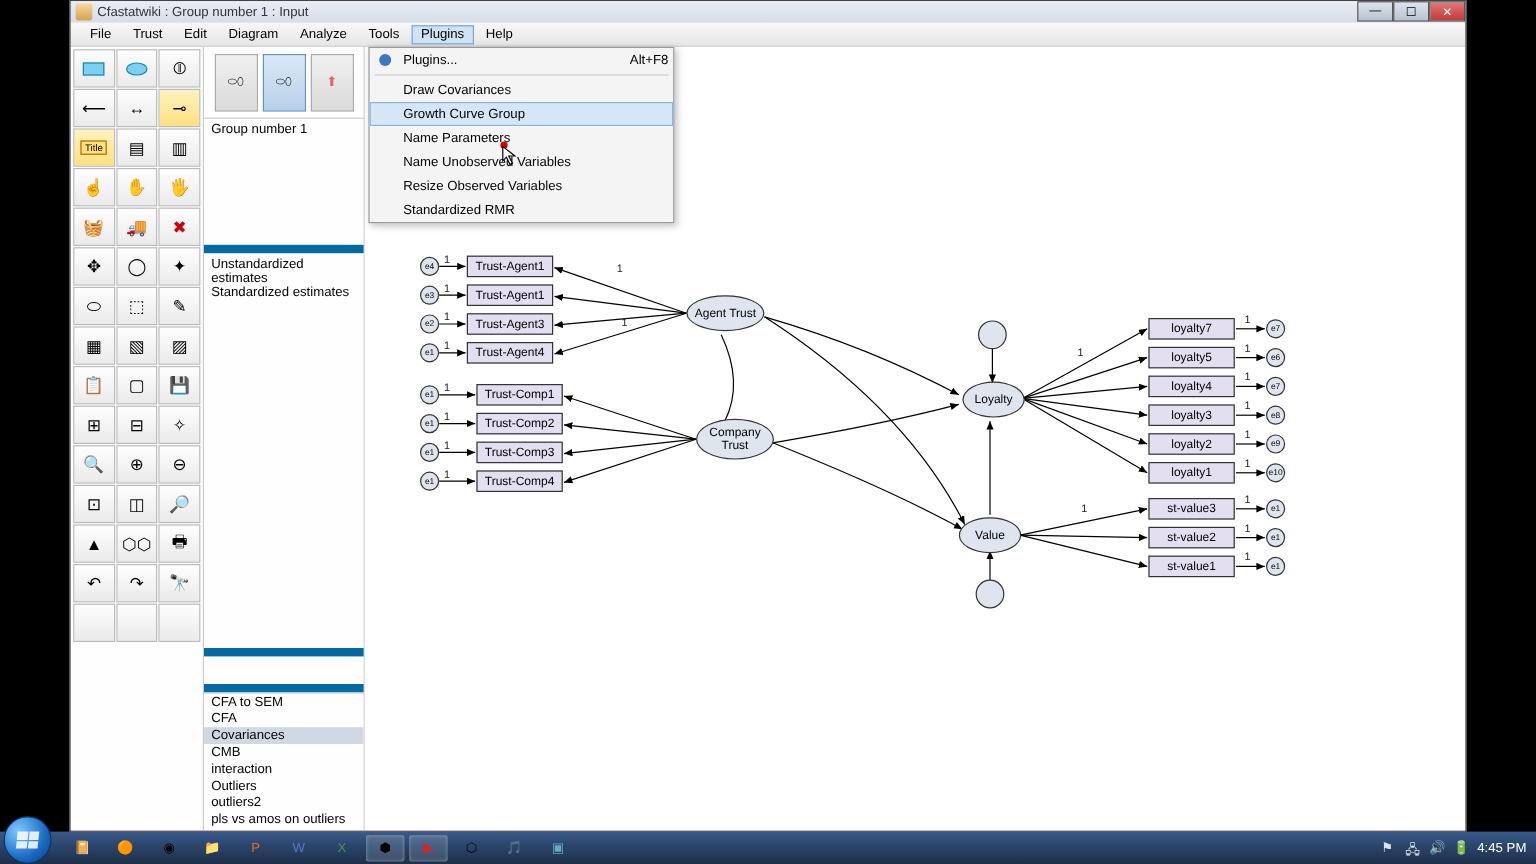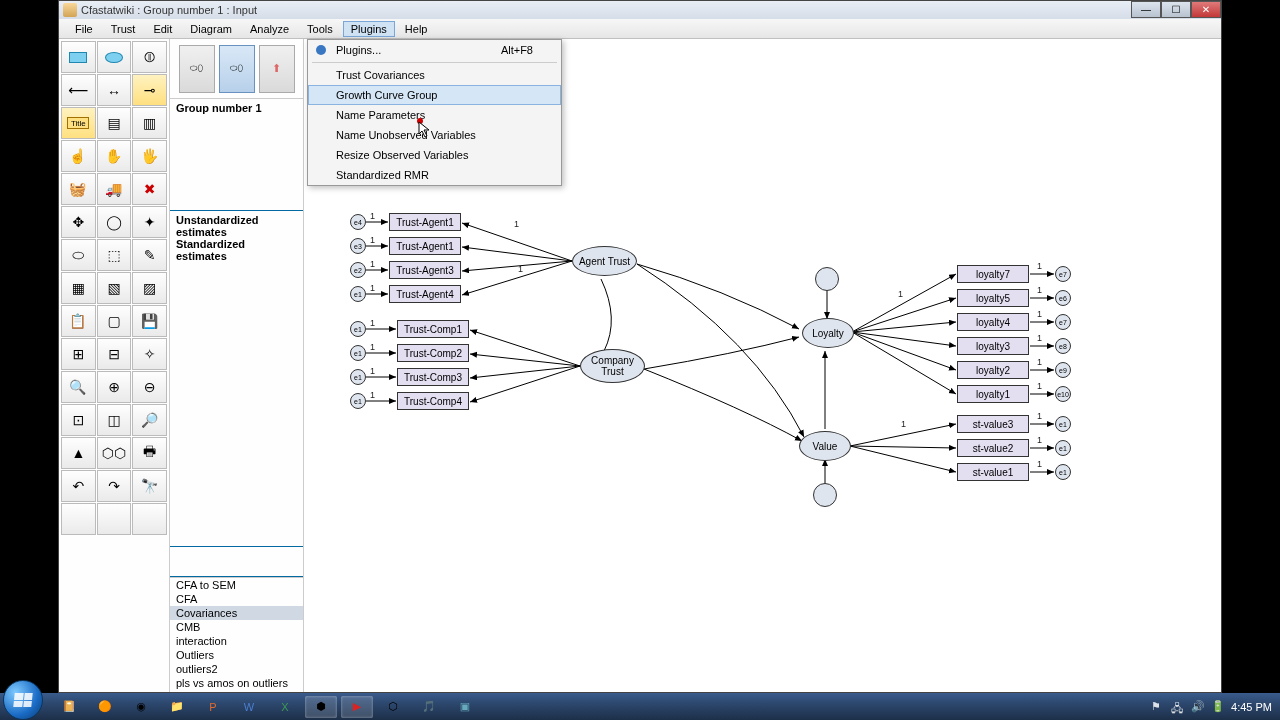--- a/index.html
+++ b/index.html
@@ -20,28 +20,28 @@
 .toolbox { width: 111px; background: #fefefe; border-right: 1px solid #ccc; display: grid; grid-template-columns: repeat(3, 1fr); grid-auto-rows: 32px; gap: 1px; padding: 2px; }
 .tbtn { border: 1px solid #bbb; background: linear-gradient(#fefefe,#eaeaea); display: flex; align-items: center; justify-content: center; font-size: 14px; cursor: pointer; }
 .tbtn.rsel { background: linear-gradient(#fff2c0,#ffe080); }
 .tbtn .rect { width: 18px; height: 11px; background: #7dd0f0; border: 1px solid #2088b0; }
 .tbtn .oval { width: 18px; height: 11px; background: #7dd0f0; border: 1px solid #2088b0; border-radius: 50%; }
 .tbtn .titlesh { width: 22px; height: 12px; background: #ffe080; border: 1px solid #a07000; font-size: 8px; display: flex; align-items:center; justify-content:center; }
 .midpanel { width: 134px; background: #fefefe; border-right: 1px solid #ccc; display: flex; flex-direction: column; }
 .viewrow { height: 60px; border-bottom: 1px solid #ccc; display: flex; align-items: center; justify-content: center; gap: 4px; padding: 4px; }
 .vbox { width: 36px; height: 48px; border: 1px solid #aaa; background: linear-gradient(#f0f0f0,#dadada); display:flex; align-items:center; justify-content:center; position:relative; }
 .vbox.sel { background: linear-gradient(#d9e8f7,#b7d0ea); border-color: #6a92c0; }
-.pbox { padding: 3px 6px; border-bottom: 1px solid #0369a1; font-weight: bold; }
+.pbox { padding: 3px 6px; border-bottom: 7px solid #0369a1; }
 .pbox.grow { flex: 1; overflow: hidden; }
 .filelist { flex: 0 0 115px; overflow-y: scroll; border-top: 1px solid #ccc; }
 .filelist div { padding: 1px 6px; cursor: default; }
 .filelist div.sel { background: #d0d8e4; }
 .canvas { flex: 1; background: #fff; position: relative; }
 .dropdown { position: absolute; left: 248px; top: 38px; width: 255px; background: #f4f4f4; border: 1px solid #999; box-shadow: 2px 2px 6px rgba(0,0,0,0.25); z-index: 50; }
-.dditem { padding: 4px 28px 4px 28px; display: flex; justify-content: space-between; cursor: default; position: relative; }
+.dditem { padding: 4px 4px 4px 28px; display: flex; justify-content: space-between; cursor: default; position: relative; }
 .dditem.hover { background: #d5e6f7; border: 1px solid #8ab3df; padding: 3px 15px 3px 27px; }
 .dditem .bullet { position: absolute; left: 8px; top: 5px; width: 10px; height: 10px; background: #3a77c2; border-radius: 50%; }
 .ddsep { height: 1px; background: #ccc; margin: 2px 4px; }
 .cursor { position: absolute; z-index: 60; width: 14px; height: 18px; }
 .cursor svg { display: block; }
 .reddot { position: absolute; z-index: 59; width: 6px; height: 6px; background: #d40000; border-radius: 50%; }
 
 
 .obox { position: absolute; width: 72px; height: 18px; background: #e3def0; border: 1px solid #333; display: flex; align-items: center; justify-content: center; font-size: 10px; }
 .lvar { position: absolute; border: 1px solid #333; background: #dfe5ef; border-radius: 50%; display: flex; align-items: center; justify-content: center; text-align: center; font-size: 10px; }
@@ -302,21 +302,21 @@
     </div>
   </div>
 
   <div class="dropdown">
     <div class="dditem">
       <div class="bullet"></div>
       <span>Plugins...</span>
       <span>Alt+F8</span>
     </div>
     <div class="ddsep"></div>
-    <div class="dditem">Trust Covariances</div>
+    <div class="dditem">Draw Covariances</div>
     <div class="dditem hover">Growth Curve Group</div>
     <div class="dditem">Name Parameters</div>
     <div class="dditem">Name Unobserved Variables</div>
     <div class="dditem">Resize Observed Variables</div>
     <div class="dditem">Standardized RMR</div>
   </div>
 
   <div class="reddot" style="left:358px; top:117px"></div>
   <div class="cursor" style="left:359px; top:120px">
     <svg width="14" height="18">

